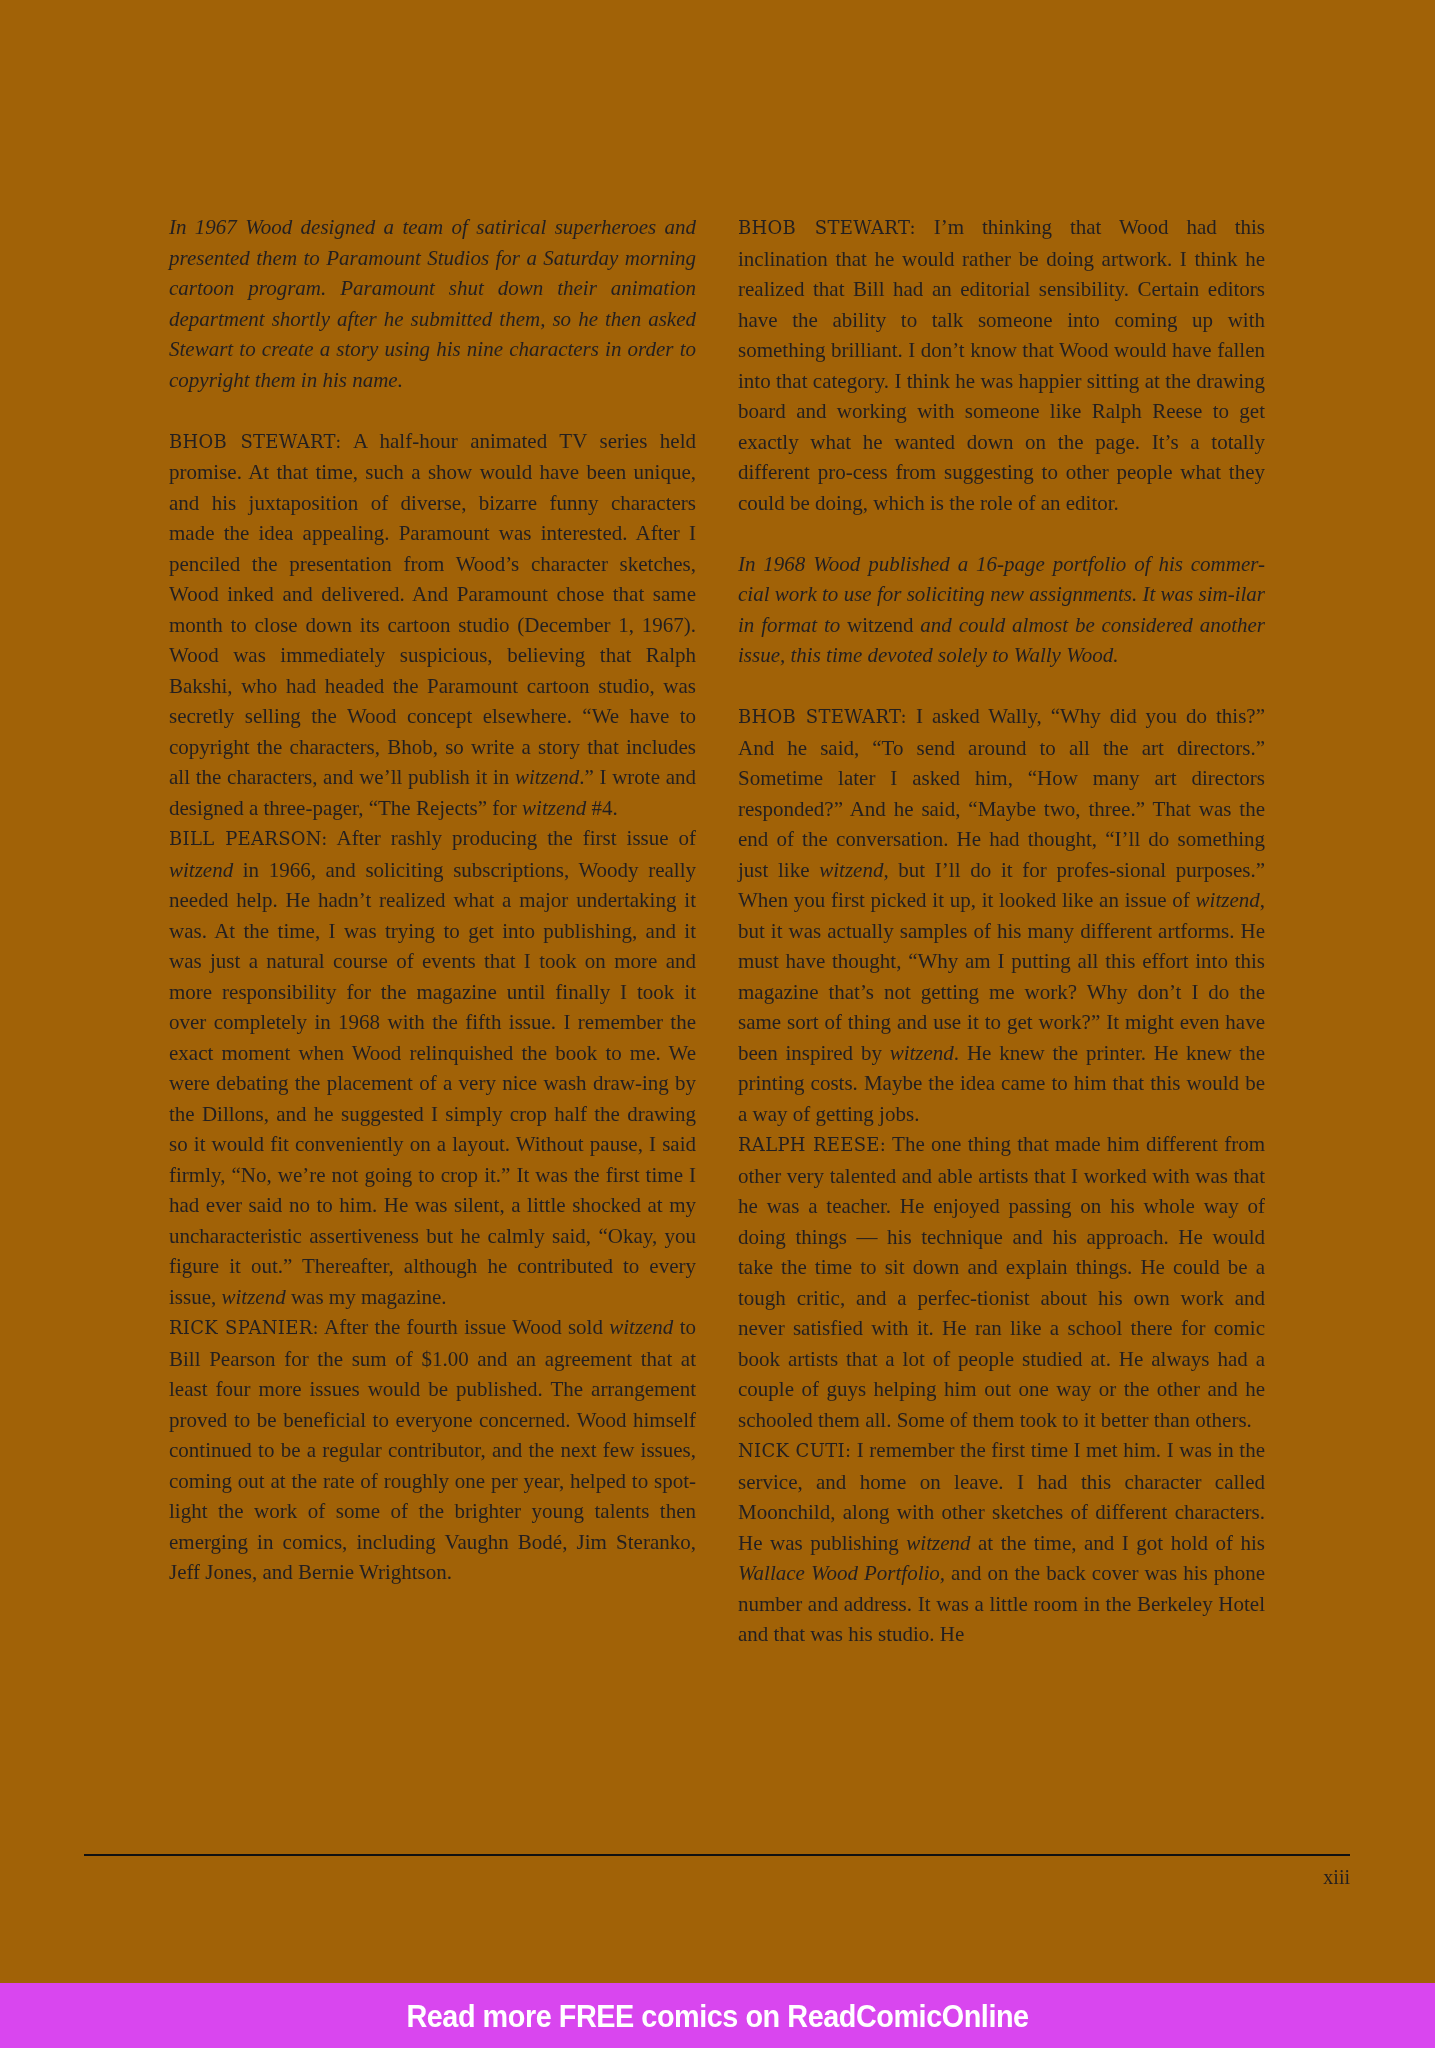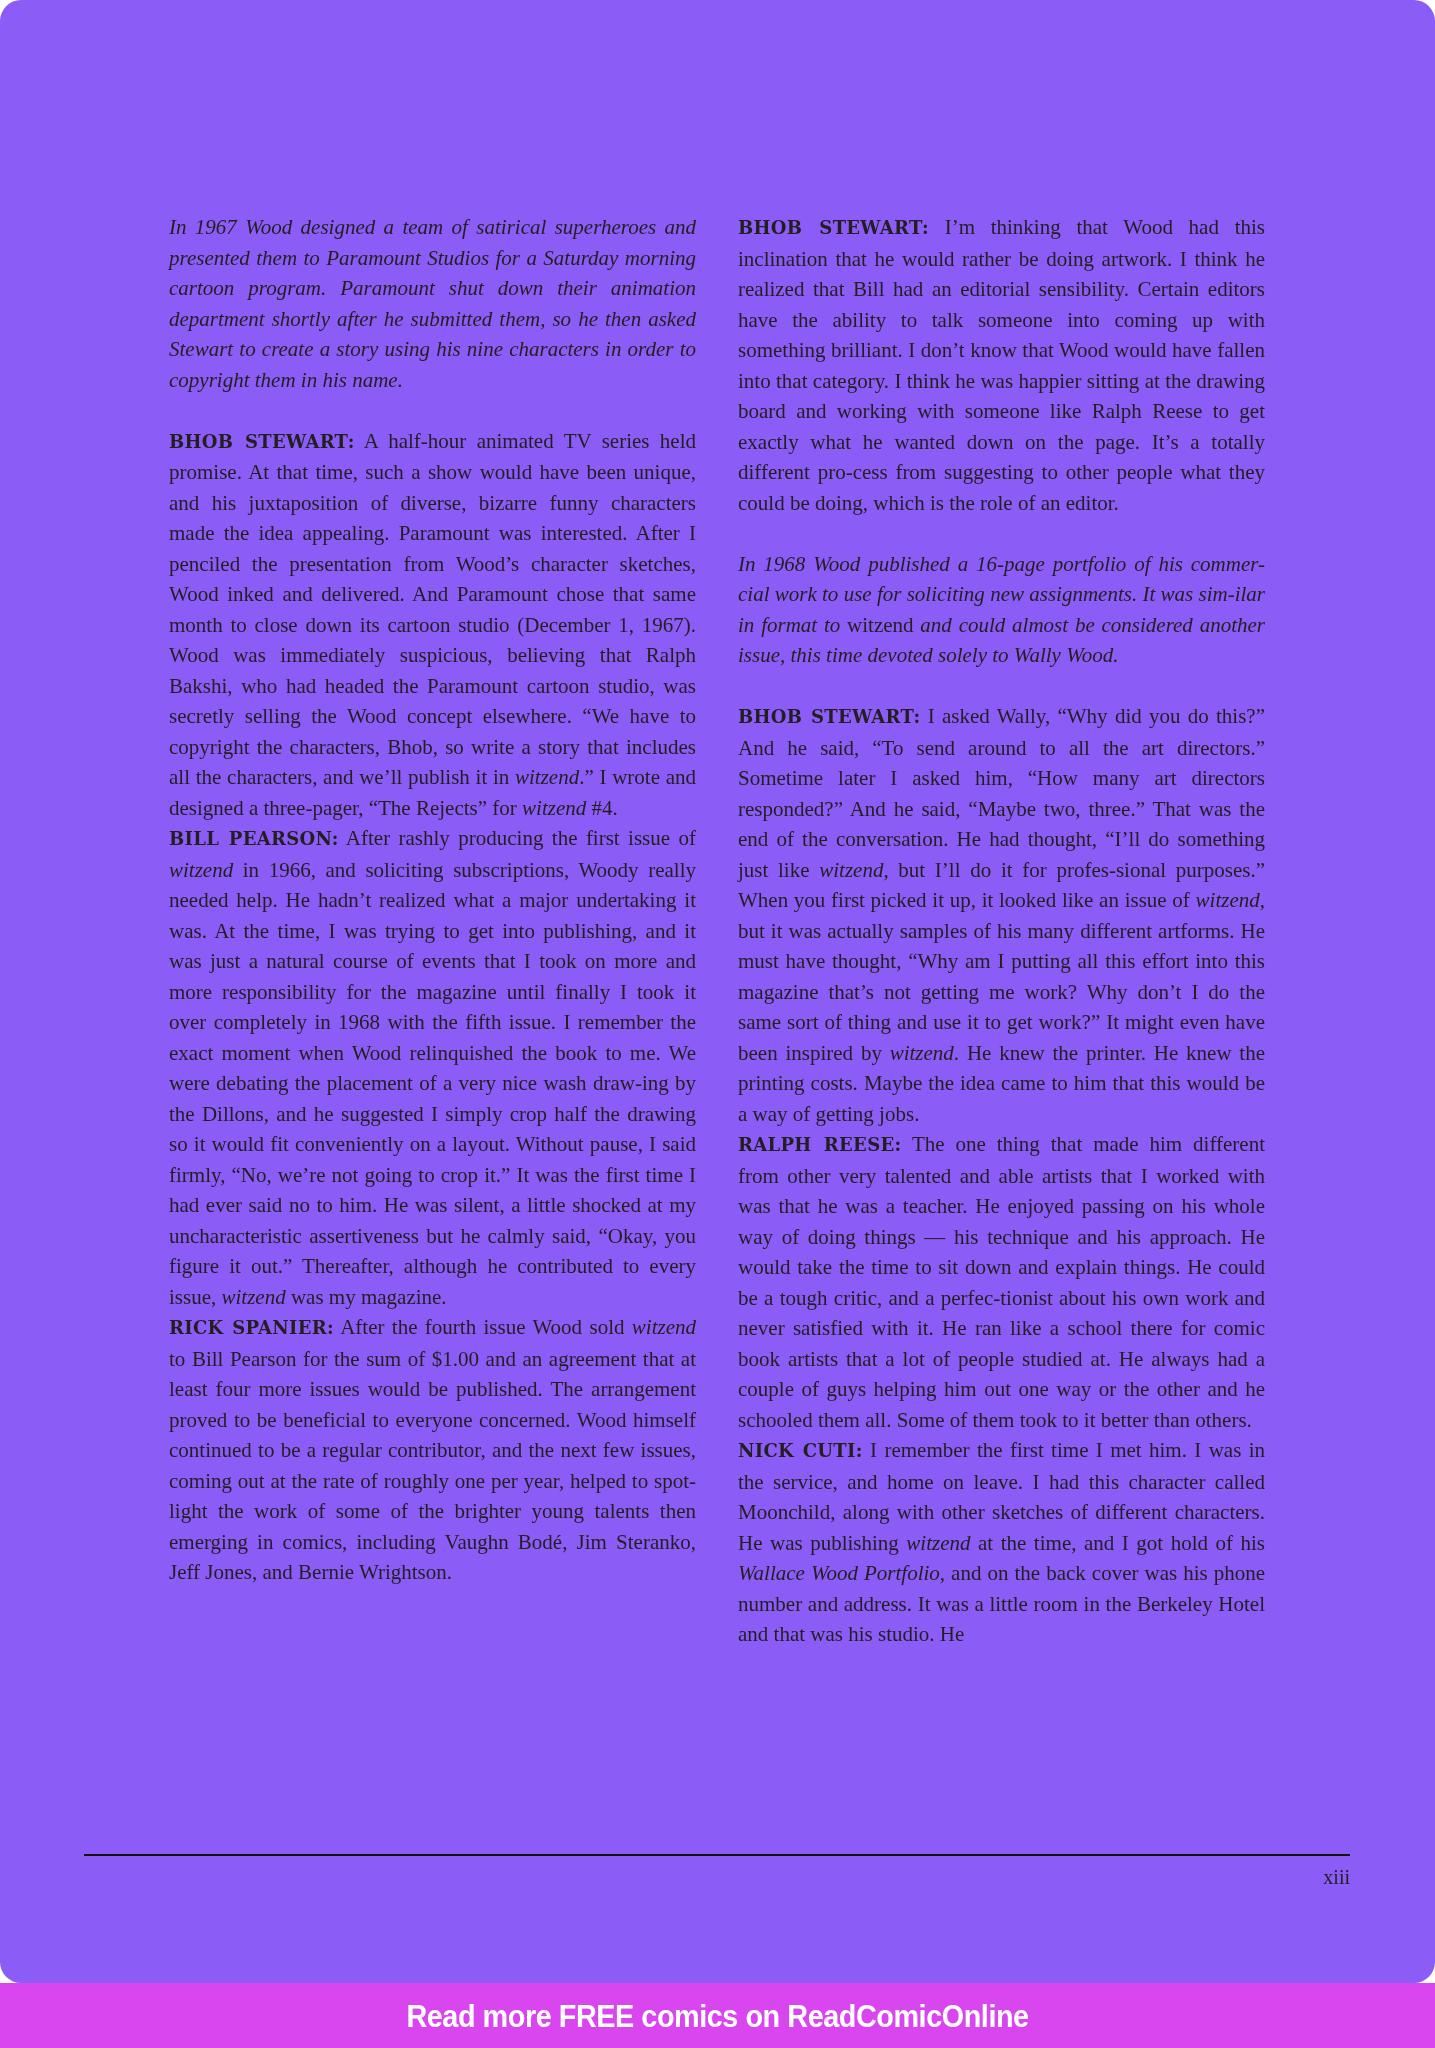--- a/index.html
+++ b/index.html
@@ -12,22 +12,21 @@
       height: 2048px;
       position: relative;
       overflow: hidden;
       color: #231f20;
     }
     .page {
       position: absolute;
       left: 0; top: 0;
       width: 1435px;
       height: 1983px;
-      background: #8b5cf6;
-      border-radius: 21px;
+      background: #a16207;
     }
     .column {
       position: absolute;
       top: 212px;
       width: 527px;
       font-family: "Liberation Serif", "DejaVu Serif", serif;
       font-size: 21px;
       line-height: 30.5px;
       text-align: justify;
       hyphens: manual;
@@ -37,21 +36,21 @@
     .para {
       margin: 0;
       padding: 0;
     }
     .para.gap-after { margin-bottom: 30.5px; }
     .intro {
       font-style: italic;
     }
     .speaker {
       font-family: "DejaVu Serif", "Liberation Serif", serif;
-      font-weight: bold;
+      font-weight: normal;
       font-size: 18px;
       letter-spacing: 0.3px;
     }
     .title-ref { font-style: italic; }
     .roman-in-italic { font-style: normal; }
     .rule {
       position: absolute;
       left: 84px;
       top: 1854px;
       width: 1266px;

